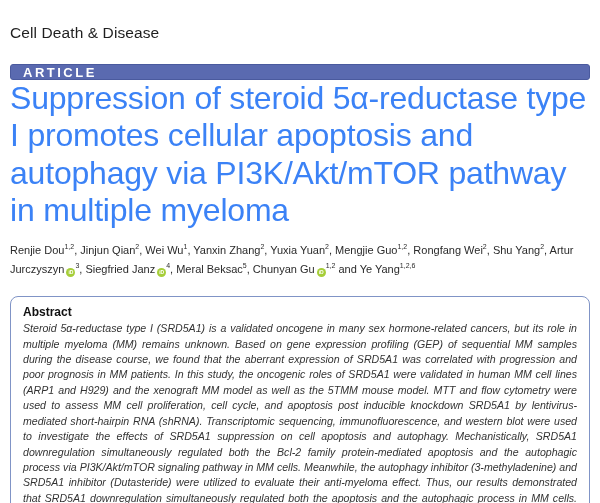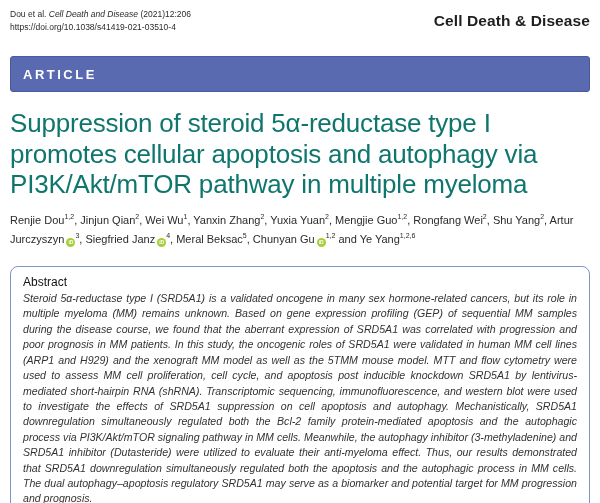--- a/index.html
+++ b/index.html
@@ -11,47 +11,46 @@
     color: #231f20;
     overflow: hidden;
   }
   .page { padding: 8px 10px 0 10px; }
 
   
   .header { display: flex; justify-content: space-between; align-items: flex-start; }
   .citation-block { font-size: 8.5px; line-height: 1.55; color: #2a2a2a; }
   .citation-journal { font-style: italic; }
   .doi-link { color: #2a2a2a; text-decoration: none; display: inline-block; }
-  .journal-name { font-size: 15.5px; font-weight: 700; color: #1f1f1f; margin-top: 4px; letter-spacing: 0.1px; }
+  .journal-name { font-size: 15.5px; font-weight: 400; color: #1f1f1f; margin-top: 16px; letter-spacing: 0.1px; }
 
   
   .article-bar {
     margin-top: 22px;
-    height: 36px;
+    height: 16px;
     border-radius: 3px;
     display: flex;
     justify-content: space-between;
     align-items: center;
     padding: 0 12px;
     border: 1px solid #4a5a9e;
   }
   .article-bar .bar-label {
     color: #ffffff;
     font-weight: bold;
     font-size: 13px;
     letter-spacing: 2.5px;
   }
 
   
   .paper-title {
-    margin-top: 16px;
-    font-size: 26px;
+    font-size: 32px;
     font-weight: 400;
     line-height: 1.17;
-    color: #0f766e;
+    color: #3b82f6;
     letter-spacing: -0.2px;
   }
 
   
   .authors {
     margin-top: 11px;
     font-size: 11px;
     line-height: 1.75;
     color: #2a2a2a;
   }
@@ -71,39 +70,35 @@
     top: 1px;
   }
 
   
   .abstract-box {
     margin-top: 17px;
     border: 1.5px solid #8094c6;
     border-radius: 8px;
     padding: 8px 12px 10px 12px;
   }
-  .abstract-heading { font-size: 12px; font-weight: normal; color: #111; margin-bottom: 2px; }
+  .abstract-heading { font-size: 12px; font-weight: bold; color: #111; margin-bottom: 2px; }
   .abstract-body {
     font-size: 10.6px;
     line-height: 15.4px;
     text-align: justify;
     color: #333333;
     font-style: italic;
   }
 </style>
 </head>
 <body>
 
 <div class="page">
 
   <div class="header">
-    <div class="citation-block">
-      <div><span>Dou et al. </span><span class="citation-journal">Cell Death and Disease</span><span> (2021)12:206</span></div>
-      <a class="doi-link" href="#">https://doi.org/10.1038/s41419-021-03510-4</a>
-    </div>
     <div class="journal-name">Cell Death &amp; Disease</div>
   </div>
 
   <div class="article-bar" style="background: rgb(90, 106, 176);">
     <span class="bar-label">ARTICLE</span>
   </div>
 
   <h1 class="paper-title">Suppression of steroid 5α-reductase type I promotes cellular apoptosis and autophagy via PI3K/Akt/mTOR pathway in multiple myeloma</h1>
 
   <div class="authors"><span>Renjie Dou<sup>1,2</sup></span>, <span>Jinjun Qian<sup>2</sup></span>, <span>Wei Wu<sup>1</sup></span>, <span>Yanxin Zhang<sup>2</sup></span>, <span>Yuxia Yuan<sup>2</sup></span>, <span>Mengjie Guo<sup>1,2</sup></span>, <span>Rongfang Wei<sup>2</sup></span>, <span>Shu Yang<sup>2</sup></span>, <span>Artur Jurczyszyn<span class="orcid" style="background: rgb(166, 206, 57);">iD</span><sup>3</sup></span>, <span>Siegfried Janz<span class="orcid" style="background: rgb(166, 206, 57);">iD</span><sup>4</sup></span>, <span>Meral Beksac<sup>5</sup></span>, <span>Chunyan Gu<span class="orcid" style="background: rgb(166, 206, 57);">iD</span><sup>1,2</sup></span> and <span>Ye Yang<sup>1,2,6</sup></span></div>

